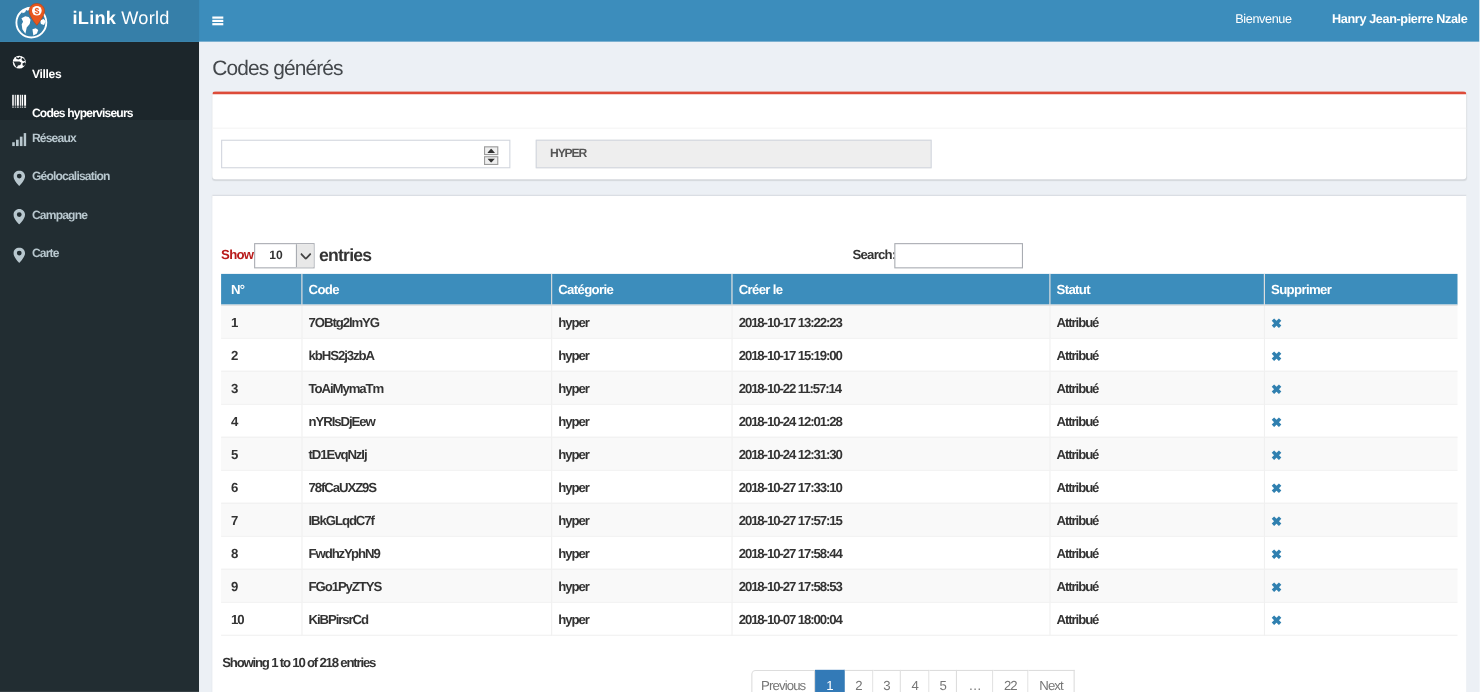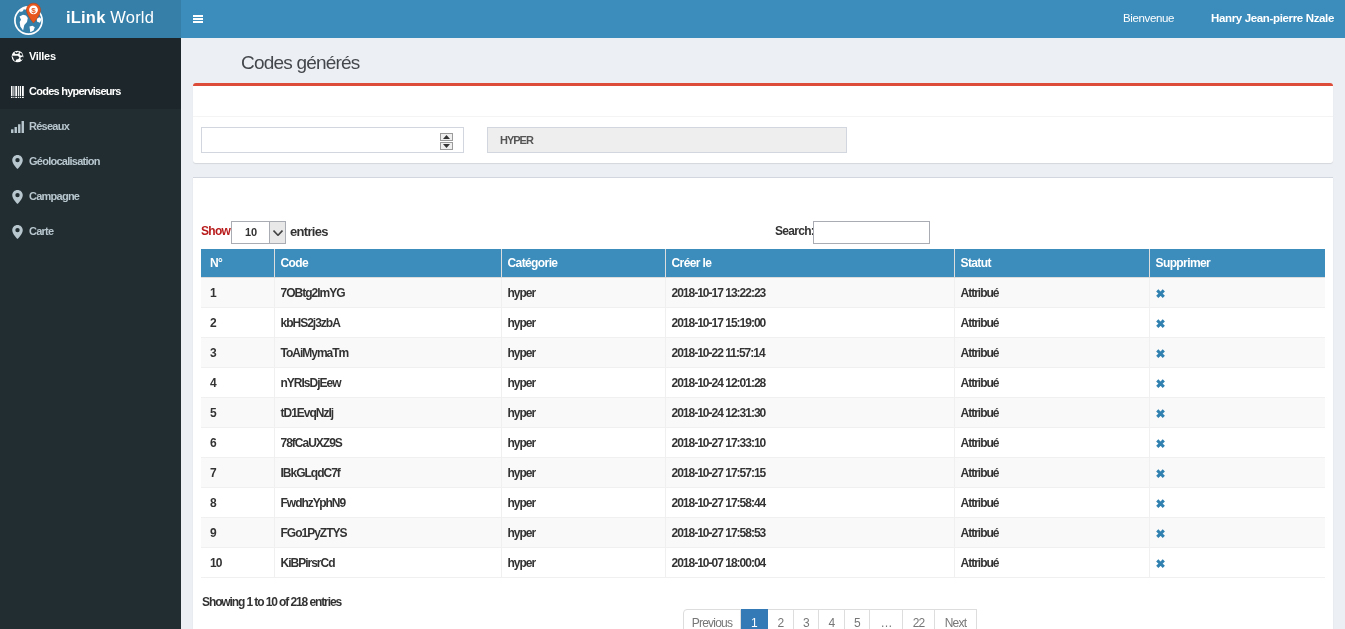--- a/index.html
+++ b/index.html
@@ -17,43 +17,43 @@
 .welcome { position:absolute; right:11px; top:12px; font-size:11.5px; color:#fff; letter-spacing:-0.35px; white-space:nowrap; }
 .welcome b { font-weight:700;padding-left:34px; }
 
 
 .sidebar { position:absolute; left:0; top:38px; width:181px; height:591px; background:#222d32; }
 .sidebar .topblock { position:absolute; left:0; top:0; width:181px; height:71px; background:#1c262b; }
 .menu { position:absolute; left:0; top:0; width:181px; }
 .menu .item { position:relative; height:35px; line-height:35px; white-space:nowrap; }
 .menu .item .ic { position:absolute; left:10px; top:50%; transform:translateY(-50%); width:14px; height:14px; display:flex; align-items:center; justify-content:center; }
 .menu .item .txt { position:absolute; left:29px; top:0; font-size:11px; font-weight:700; letter-spacing:-0.75px; color:#b8c7ce; }
-.menu .item.on .txt { color:#fff; }
+.menu .item.on .txt { color:#fff;margin-top:12px; }
 
 
 .content { position:absolute; left:181px; top:38px; width:1164px; height:591px; background:#ecf0f5; }
-h1.pagetitle { position:absolute; left:12px; top:14px; font-size:19px; font-weight:400; color:#44484c; letter-spacing:-0.8px;margin-left:48px; }
+h1.pagetitle { position:absolute; left:12px; top:14px; font-size:19px; font-weight:400; color:#44484c; letter-spacing:-0.8px; }
 
 .boxA { position:absolute; left:12px; top:45px; width:1140px; height:80px; background:#fff; border-top:3px solid #dd4b39; border-radius:3px; box-shadow:0 1px 1px rgba(0,0,0,0.1); }
 .boxA .innerline { position:absolute; left:0; top:30px; width:1140px; height:1px; background:#f4f4f4; }
 .num-input { position:absolute; left:8px; top:41px; width:263px; height:26px; background:#fff; border:1px solid #d2d6de; border-radius:0; }
 .spinner { position:absolute; right:10px; top:5px; width:13px; height:17px; }
 .spinner .sb { position:absolute; left:0; width:13px; height:8px; background:#efefef; border:1px solid #9b9b9b; display:flex; align-items:center; justify-content:center; }
 .spinner .sb.up { top:0; }
 .spinner .sb.dn { top:9px; }
 .spinner .sb svg { display:block; }
 .hyper-input { position:absolute; left:294px; top:41px; width:360px; height:26px; background:#eee; border:1px solid #d2d6de; color:#555; font-size:11px; font-weight:700; letter-spacing:-1px; line-height:24px; padding-left:12px; }
 .gen-btn { position:absolute; left:678px; top:41px; width:455px; height:27px; background:#dd4b39; border:1px solid #d73925; border-radius:3px; color:#fff; font-size:12px; letter-spacing:-0.7px; text-align:center; line-height:25px; }
 
 .boxB { position:absolute; left:12px; top:139px; width:1140px; height:453px; background:#fff; border-top:1px solid #d2d6de; box-shadow:0 1px 1px rgba(0,0,0,0.1); }
 .lenlabel { position:absolute; left:8px; top:46px; font-size:12px; font-weight:700; color:#b91c1c; letter-spacing:-0.7px; }
 .lensel { position:absolute; left:38px; top:43px; width:55px; height:23px; border:1px solid #a9acb2; background:#fff; }
 .lensel .val { position:absolute; left:0; width:38px; top:0; height:21px; line-height:21px; text-align:center; font-size:11px; font-weight:700; color:#333; }
 .lensel .arr { position:absolute; right:0; top:0; width:16px; height:21px; background:#e8e8e8; border-left:1px solid #a9acb2; display:flex; align-items:center; justify-content:center; }
-.entlabel { position:absolute; left:97px; top:46px; font-size:13px; font-weight:700; color:#333; letter-spacing:-0.7px; }
+.entlabel { position:absolute; left:97px; top:46px; font-size:16px; font-weight:700; color:#333; letter-spacing:-0.7px; }
 .searchlabel { position:absolute; left:582px; top:46px; font-size:12px; font-weight:700; color:#333; letter-spacing:-0.7px; }
 .searchbox { position:absolute; left:620px; top:43px; width:117px; height:23px; border:1px solid #a9acb2; background:#fff; }
 
 table.dt { position:absolute; left:8px; top:71px; width:1124px; border-collapse:collapse; table-layout:fixed; }
 table.dt th { background:#3c8dbc; color:#fff; font-size:12px; font-weight:700; text-align:left; padding:1px 0 0 6px; height:28px; border-left:1px solid #ddd; border-right:1px solid #ddd; border-bottom:1px solid #ddd; letter-spacing:-0.6px; }
 table.dt th:first-child { border-left:none; padding-left:9px; }
 table.dt th:last-child { border-right:none;margin-top:20px; }
 table.dt td { font-size:12px; font-weight:700; color:#333; padding:2px 0 0 6px; height:30px; border:1px solid #f0f0f0; border-top:none; letter-spacing:-1px; }
 table.dt td:first-child { border-left:none; padding-left:9px; }
 table.dt td:last-child { border-right:none; }

